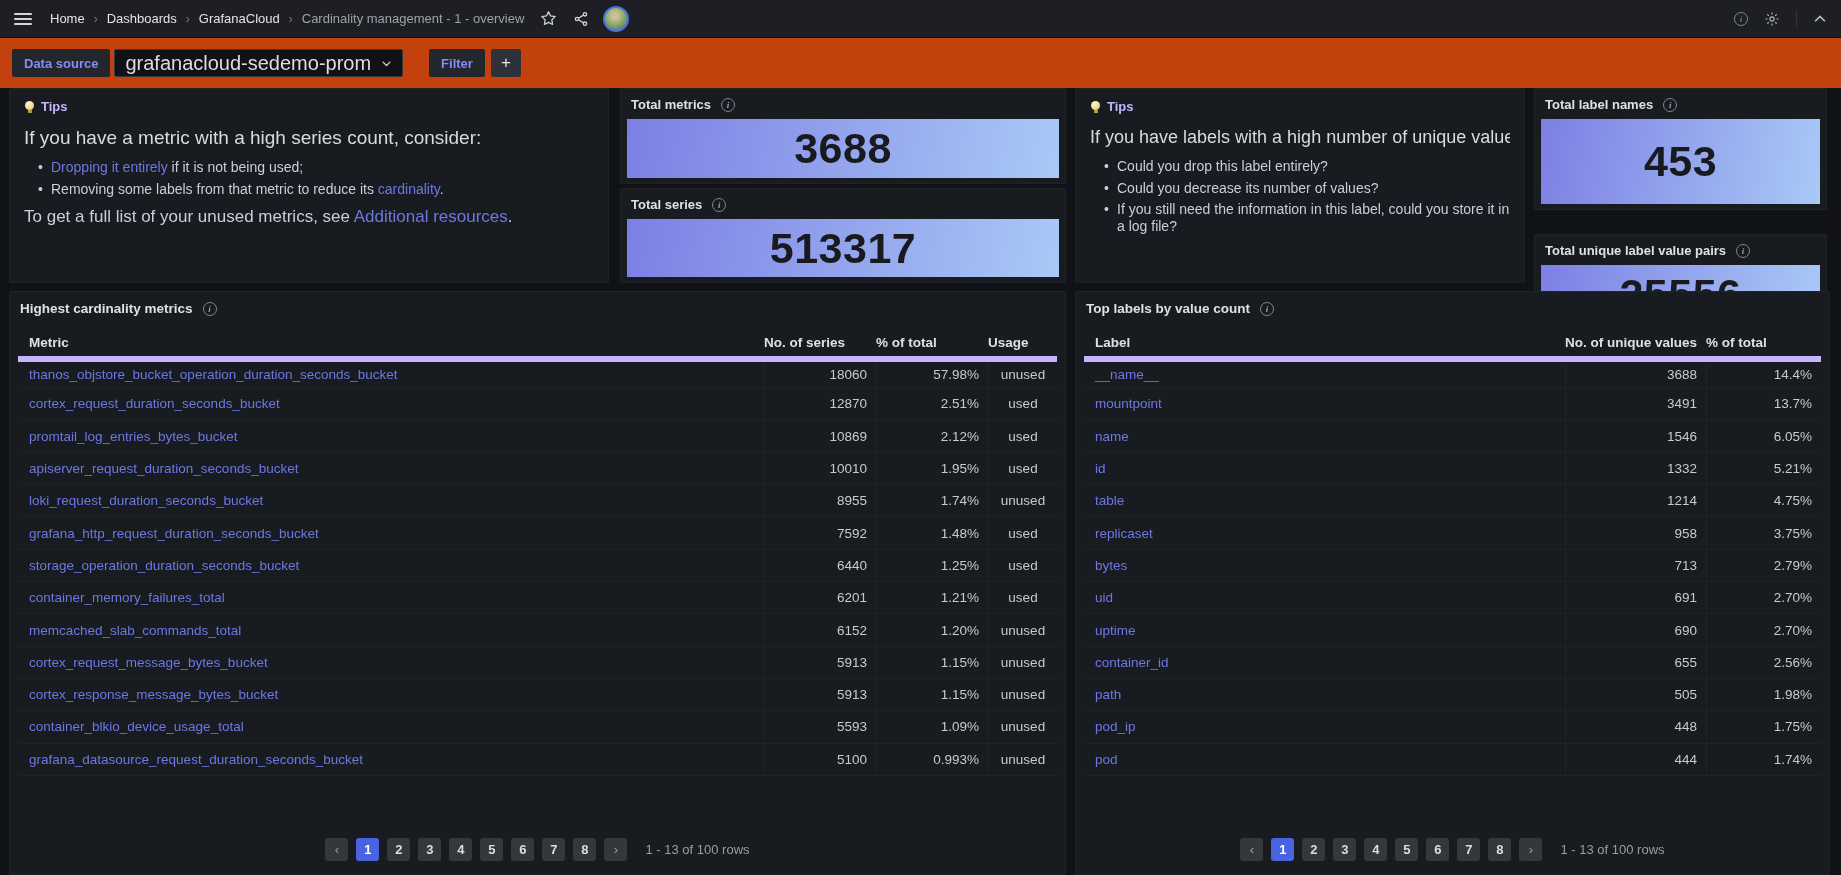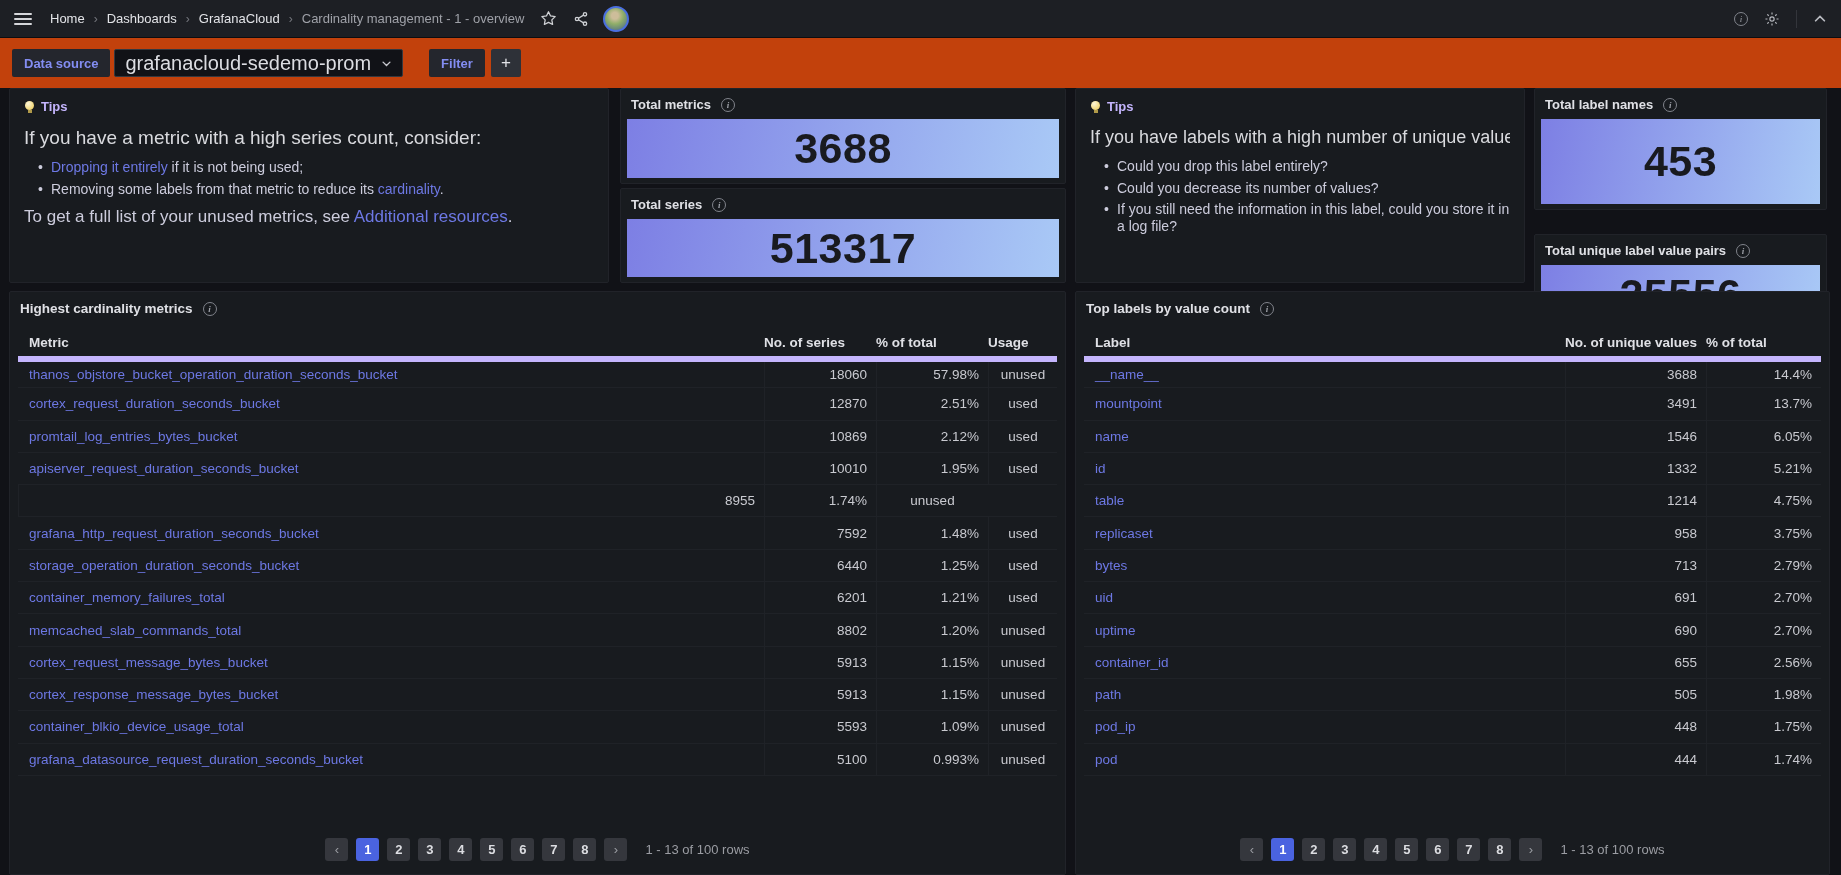--- a/index.html
+++ b/index.html
@@ -269,20 +269,23 @@
       </div>
       <div class="trow">
         <div class="td tname">
           <a>apiserver_request_duration_seconds_bucket</a>
         </div>
         <div class="td tnum">10010</div>
         <div class="td tnum">1.95%</div>
         <div class="td tusage">used</div>
       </div>
       <div class="trow">
+        <div class="td tname">
+          <a>loki_request_duration_seconds_bucket</a>
+        </div>
         <div class="td tnum">8955</div>
         <div class="td tnum">1.74%</div>
         <div class="td tusage">unused</div>
       </div>
       <div class="trow">
         <div class="td tname">
           <a>grafana_http_request_duration_seconds_bucket</a>
         </div>
         <div class="td tnum">7592</div>
         <div class="td tnum">1.48%</div>
@@ -301,21 +304,21 @@
           <a>container_memory_failures_total</a>
         </div>
         <div class="td tnum">6201</div>
         <div class="td tnum">1.21%</div>
         <div class="td tusage">used</div>
       </div>
       <div class="trow">
         <div class="td tname">
           <a>memcached_slab_commands_total</a>
         </div>
-        <div class="td tnum">8802</div>
+        <div class="td tnum">6152</div>
         <div class="td tnum">1.20%</div>
         <div class="td tusage">unused</div>
       </div>
       <div class="trow">
         <div class="td tname">
           <a>cortex_request_message_bytes_bucket</a>
         </div>
         <div class="td tnum">5913</div>
         <div class="td tnum">1.15%</div>
         <div class="td tusage">unused</div>

